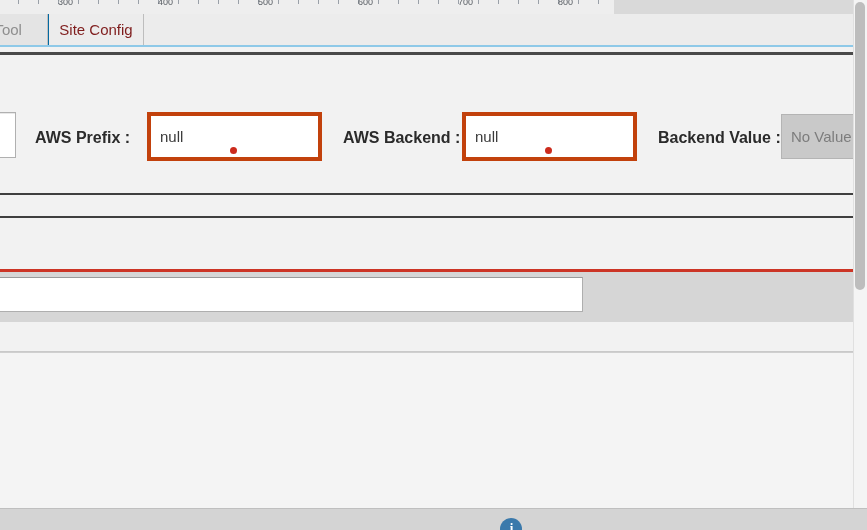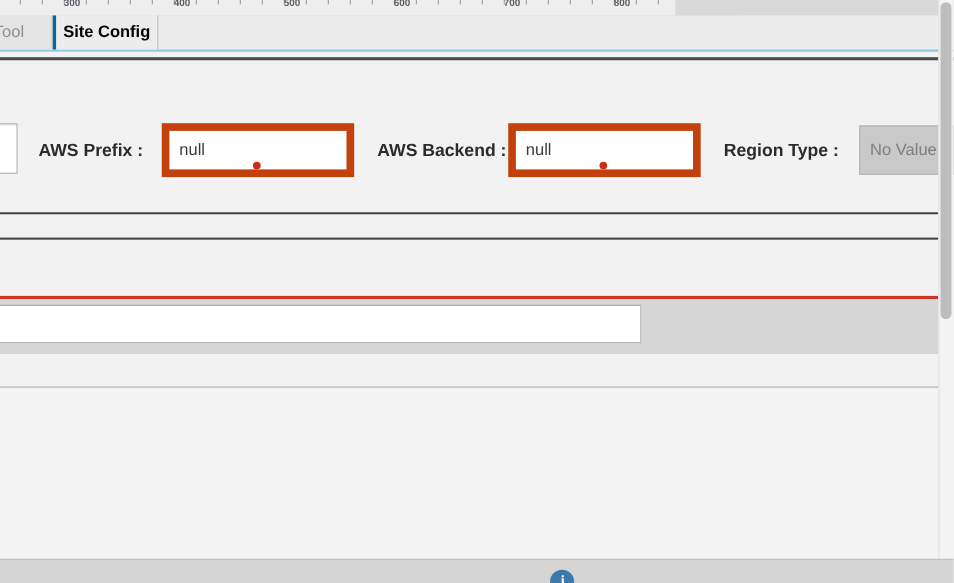--- a/index.html
+++ b/index.html
@@ -24,21 +24,20 @@
     background: #eeeeee;
     overflow: hidden;
   }
   #ruler .ruler-track {
     position: absolute;
     left: 0; top: 0;
     width: 672px; height: 14px;
     background: #eeeeee;
     border-bottom: 1px solid #b8b8b8;
     overflow: hidden;
-    font-weight: bold;
   }
   #ruler .ruler-rest {
     position: absolute;
     left: 614px; top: 0;
     width: 253px; height: 14px;
     background: #d9d9d9;
     border-bottom: 1px solid #b8b8b8;
   }
   .tick {
     position: absolute;
@@ -77,24 +76,23 @@
     font-size: 15px;
     font-family: "Liberation Sans", sans-serif;
     background: #e4e4e4;
     border-right: 1px solid #c0c0c0;
     color: #8e8e8e;
     padding: 0 12px;
     white-space: nowrap;
   }
   .tab.active {
     background: #ececec;
-    color: #000000;
+    color: #7f1d1d;
     border-right: 1px solid #bdbdbd;
-    border-left: 3px solid #0369a1;
-    font-weight: bold;
+    border-left: 1px solid #0369a1;
   }
   #tab-prev { left: -42px; width: 90px; }
   #tab-site { left: 48px; width: 96px; }
 
   
   #tab-underline {
     position: absolute;
     left: 0; top: 52px;
     width: 867px; height: 3px;
     background: #4a4a4a;
@@ -126,21 +124,21 @@
     font-size: 15px;
     color: #3a3a3a;
     font-family: "Liberation Sans", sans-serif;
     display: flex;
     align-items: center;
     padding-left: 9px;
     overflow: hidden;
     white-space: nowrap;
   }
   .text-input.invalid {
-    border: 7px solid #c2410c;
+    border: 4px solid #c2410c;
   }
   .text-input.plain {
     border: 1px solid #b0b0b0;
     box-shadow: inset 1px 1px 0 #e8e8e8;
   }
   .red-dot {
     position: absolute;
     width: 7px; height: 7px;
     border-radius: 50%;
     background: #cc2b1d;
@@ -326,21 +324,21 @@
     <span>null</span>
   </div>
   <div class="red-dot" style="left:230px; top:92px;"></div>
 
   <div class="field-label" style="left:343px; top:75px;">AWS Backend :</div>
   <div class="text-input invalid" style="left:462px; top:57px; width:175px; height:49px;">
     <span>null</span>
   </div>
   <div class="red-dot" style="left:545px; top:92px;"></div>
 
-  <div class="field-label" style="left:658px; top:75px;">Region Type :</div>
+  <div class="field-label" style="left:658px; top:75px;">Backend Value :</div>
   <div class="select-disabled" style="left:781px; top:59px; width:86px; height:45px;">
     <span>No Value</span>
   </div>
 
 </div>
 
 <div class="hline-dark" style="top:193px; width:853px;"></div>
 <div class="band" style="top:195px; width:853px; height:21px;"></div>
 <div class="hline-dark" style="top:216px; width:853px;"></div>
 <div class="band" style="top:218px; width:853px; height:51px;"></div>

